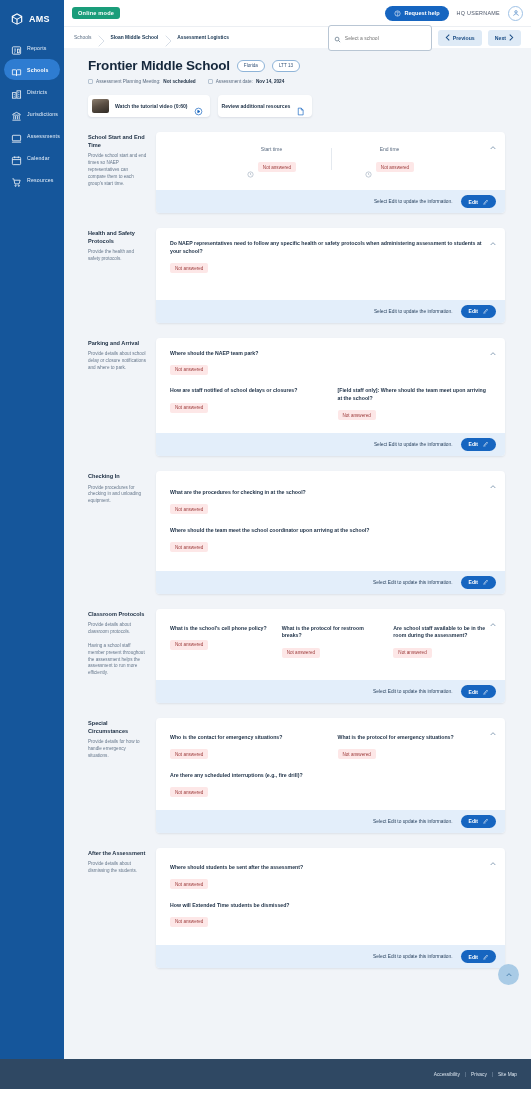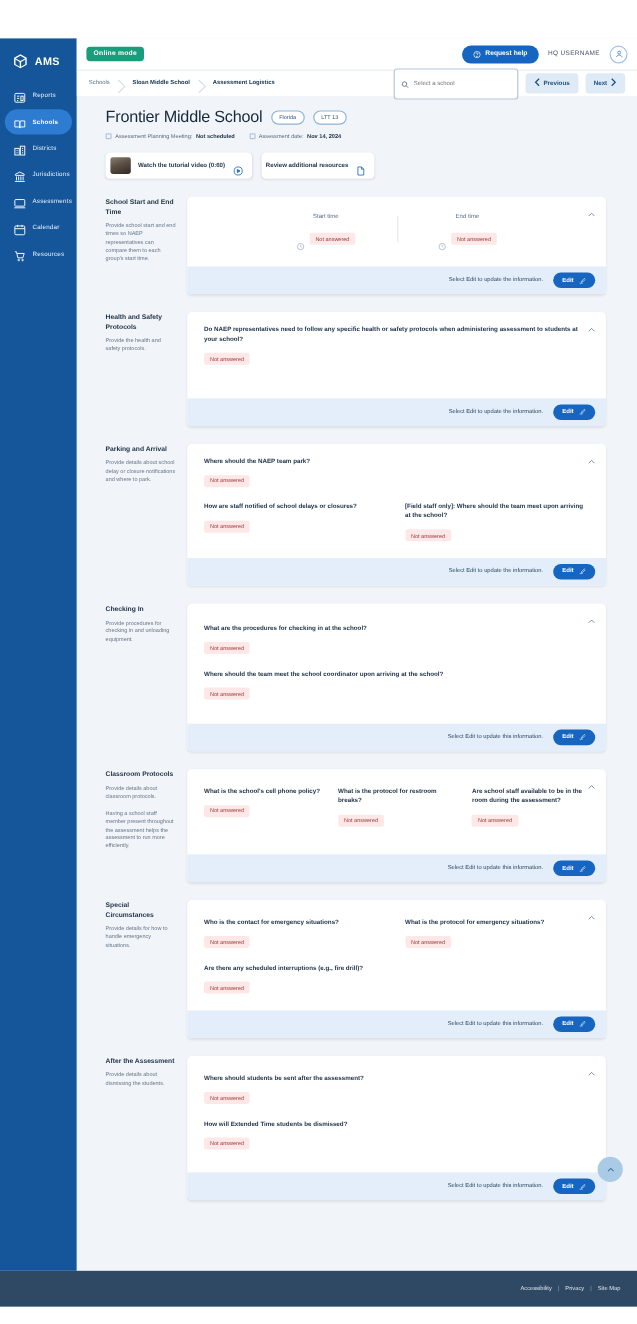--- a/index.html
+++ b/index.html
@@ -3,21 +3,21 @@
 <meta charset="utf-8">
 <style>
   * { box-sizing: border-box; margin: 0; padding: 0; }
   html, body {
     width: 531px; height: 1103px;
     font-family: "Liberation Sans", sans-serif;
     background: #ffffff;
     overflow: hidden;
   }
   .app { position: relative; width: 531px; height: 1103px; display: flex; flex-direction: column; }
-  .body-wrap { display: flex; flex: 1; min-height: 0; margin-top: 32px; }
+  .body-wrap { display: flex; flex: 1; min-height: 0; }
 
   
   .sidebar {
     width: 64px; background: #15569b; color: #fff;
     flex: 0 0 64px; padding-top: 4px;
   }
   .brand { display: flex; align-items: center; gap: 5px; padding: 8px 0 10px 10px; }
   .brand-logo { width: 14px; height: 14px; flex: 0 0 14px; }
   .brand-name { font-size: 9px; font-weight: 600; letter-spacing: .3px; color: #fff; }
   .nav-item {
@@ -78,21 +78,21 @@
     display: flex; align-items: center; gap: 3px;
     background: #deeaf6; color: #1c4e86; border: none; border-radius: 3px;
     font-size: 5.2px; font-weight: 600; padding: 4px 7px; cursor: pointer;
   }
 
   
   .content { flex: 1; overflow: hidden; padding: 0 26px 0 10px; position: relative; }
 
   .page-head { padding: 10px 0 0 14px; }
   .title-row { display: flex; align-items: center; gap: 7px; }
-  .page-title { font-size: 13.5px; font-weight: 400; color: #16283c; letter-spacing: -.2px; }
+  .page-title { font-size: 13.5px; font-weight: 700; color: #16283c; letter-spacing: -.2px; }
   .pill {
     border: 1px solid #8fb4d8; border-radius: 7px; color: #36557a;
     font-size: 4.6px; padding: 2.5px 6px; background: #fff;
   }
   .meta-row { display: flex; align-items: center; gap: 12px; margin-top: 6px; }
   .meta { display: flex; align-items: center; gap: 3px; font-size: 4.7px; color: #5a6b80; }
   .meta-box { width: 5px; height: 5px; border: 1px solid #b7c4d2; border-radius: 1px; flex: 0 0 5px; }
   .meta b { color: #1b2d42; font-weight: 700; }
 
   .actions { display: flex; gap: 8px; margin: 11px 0 0 14px; }

